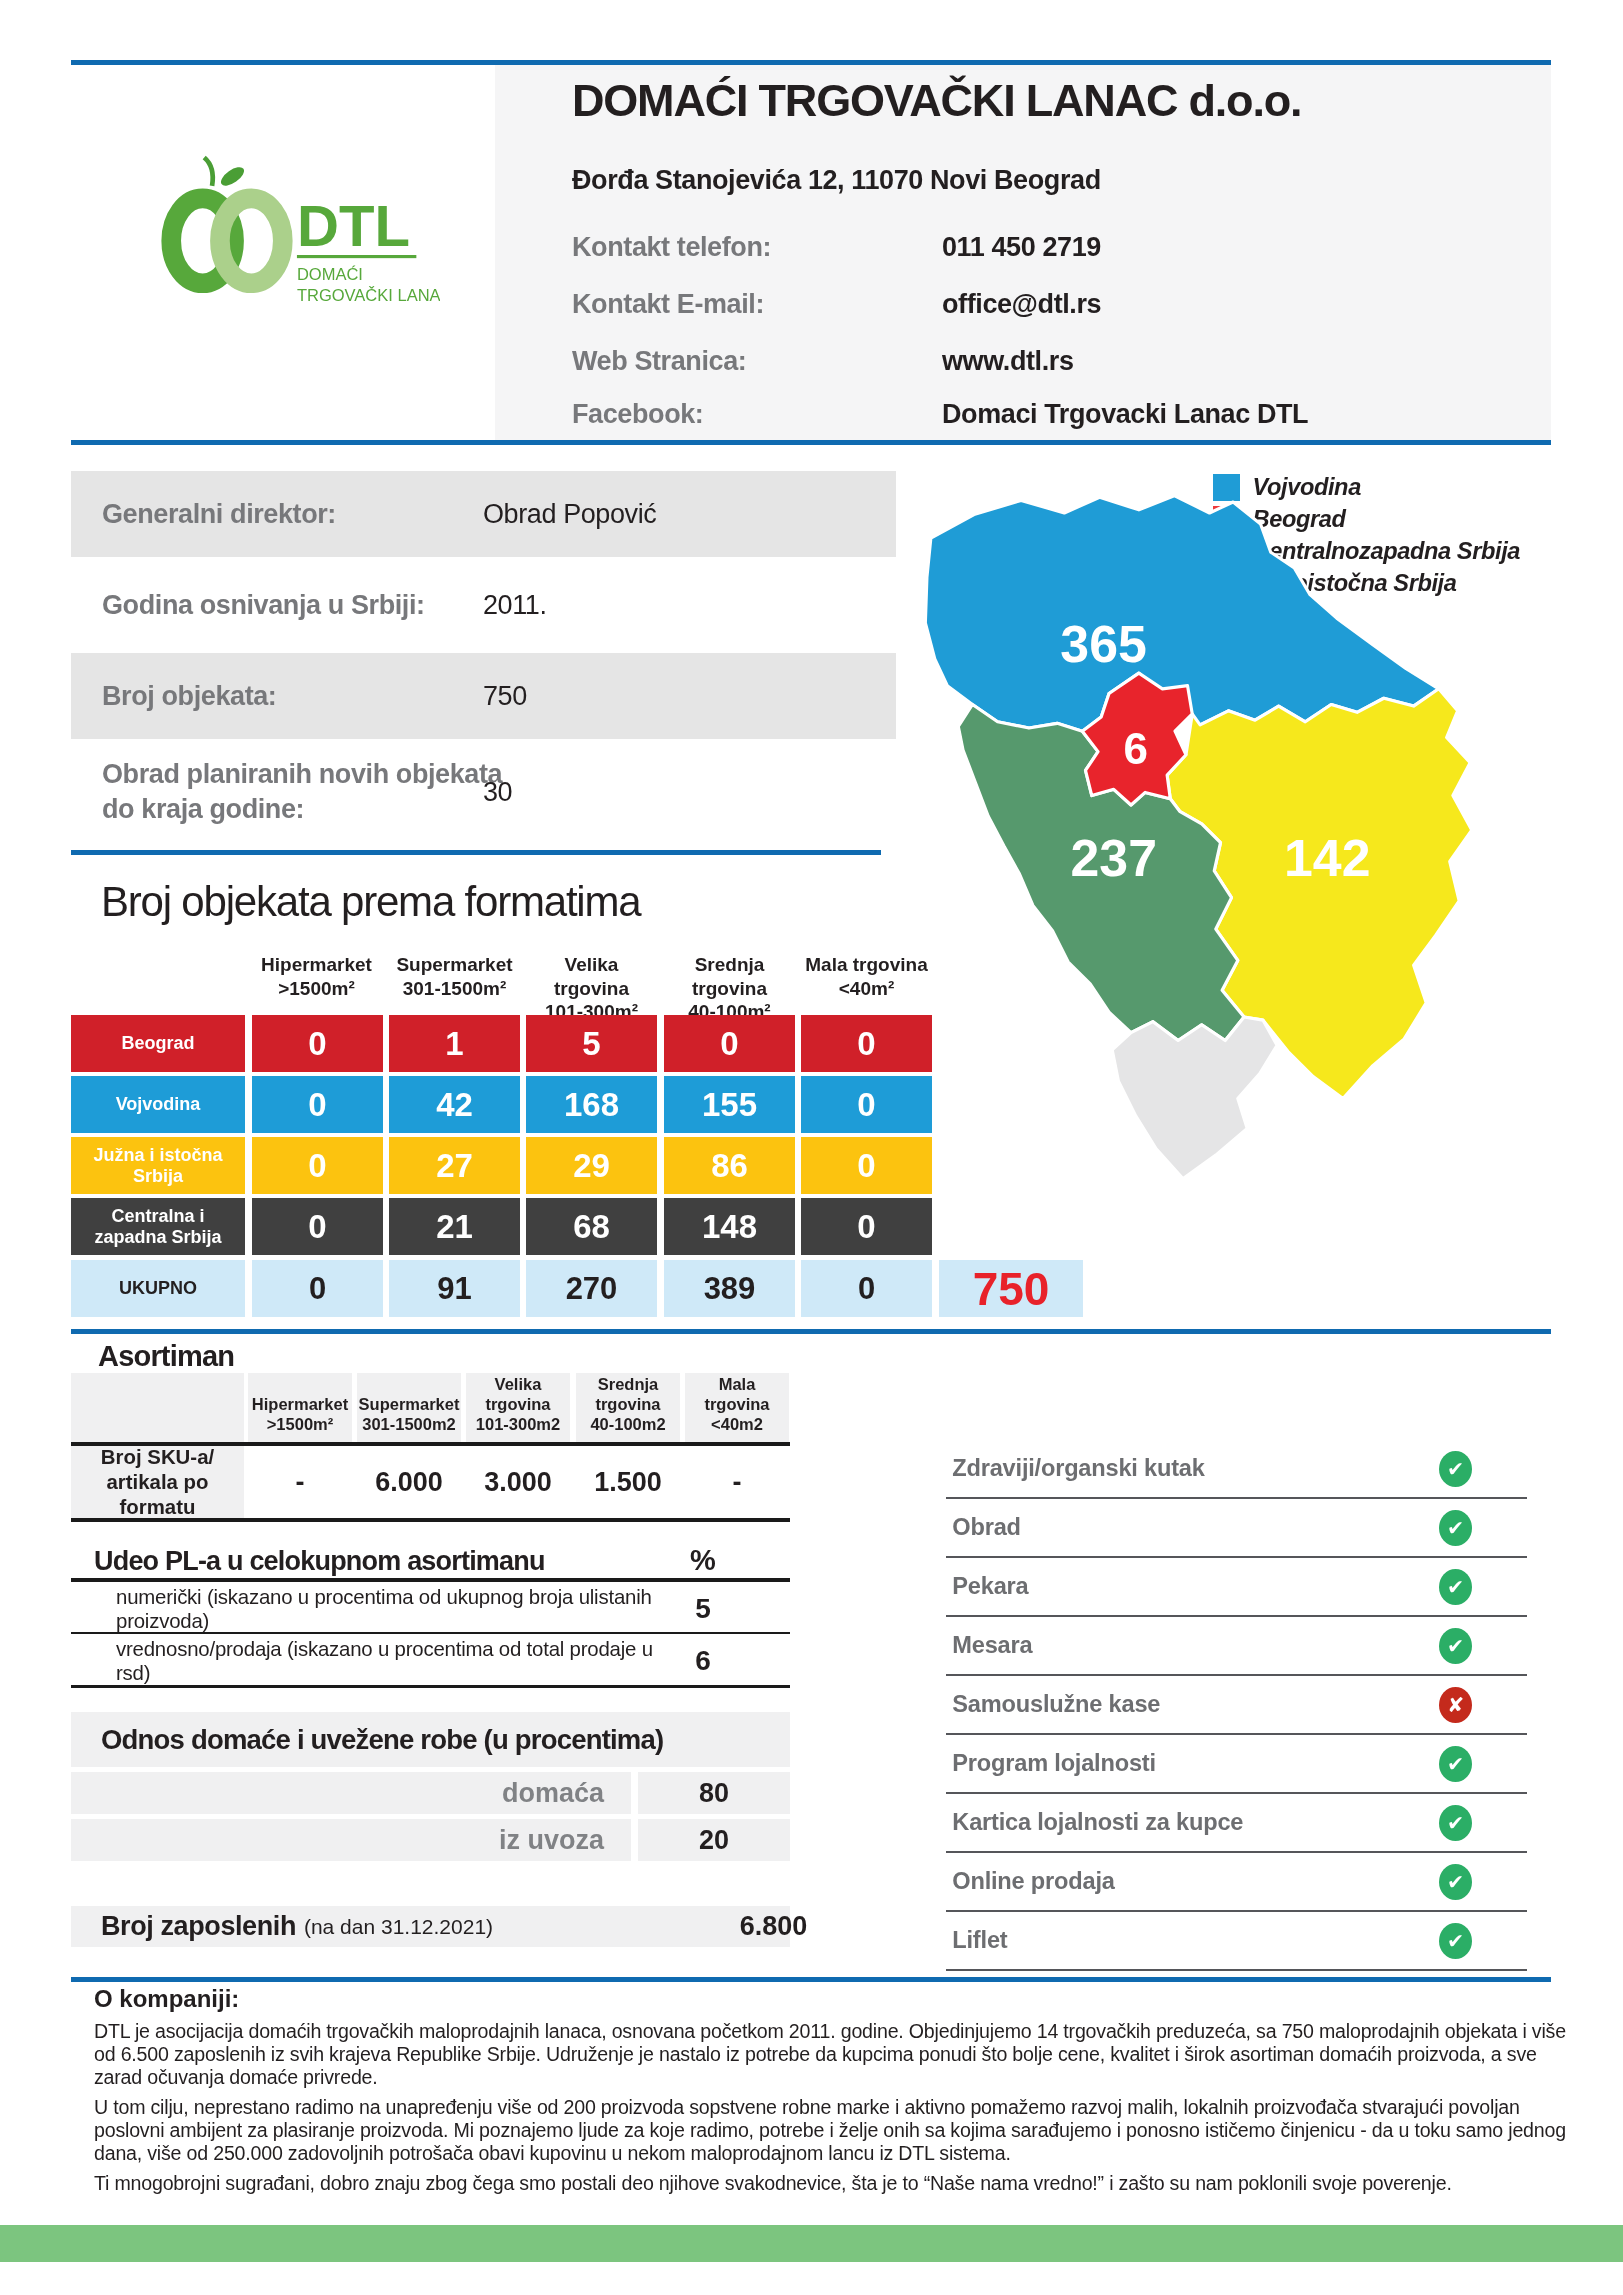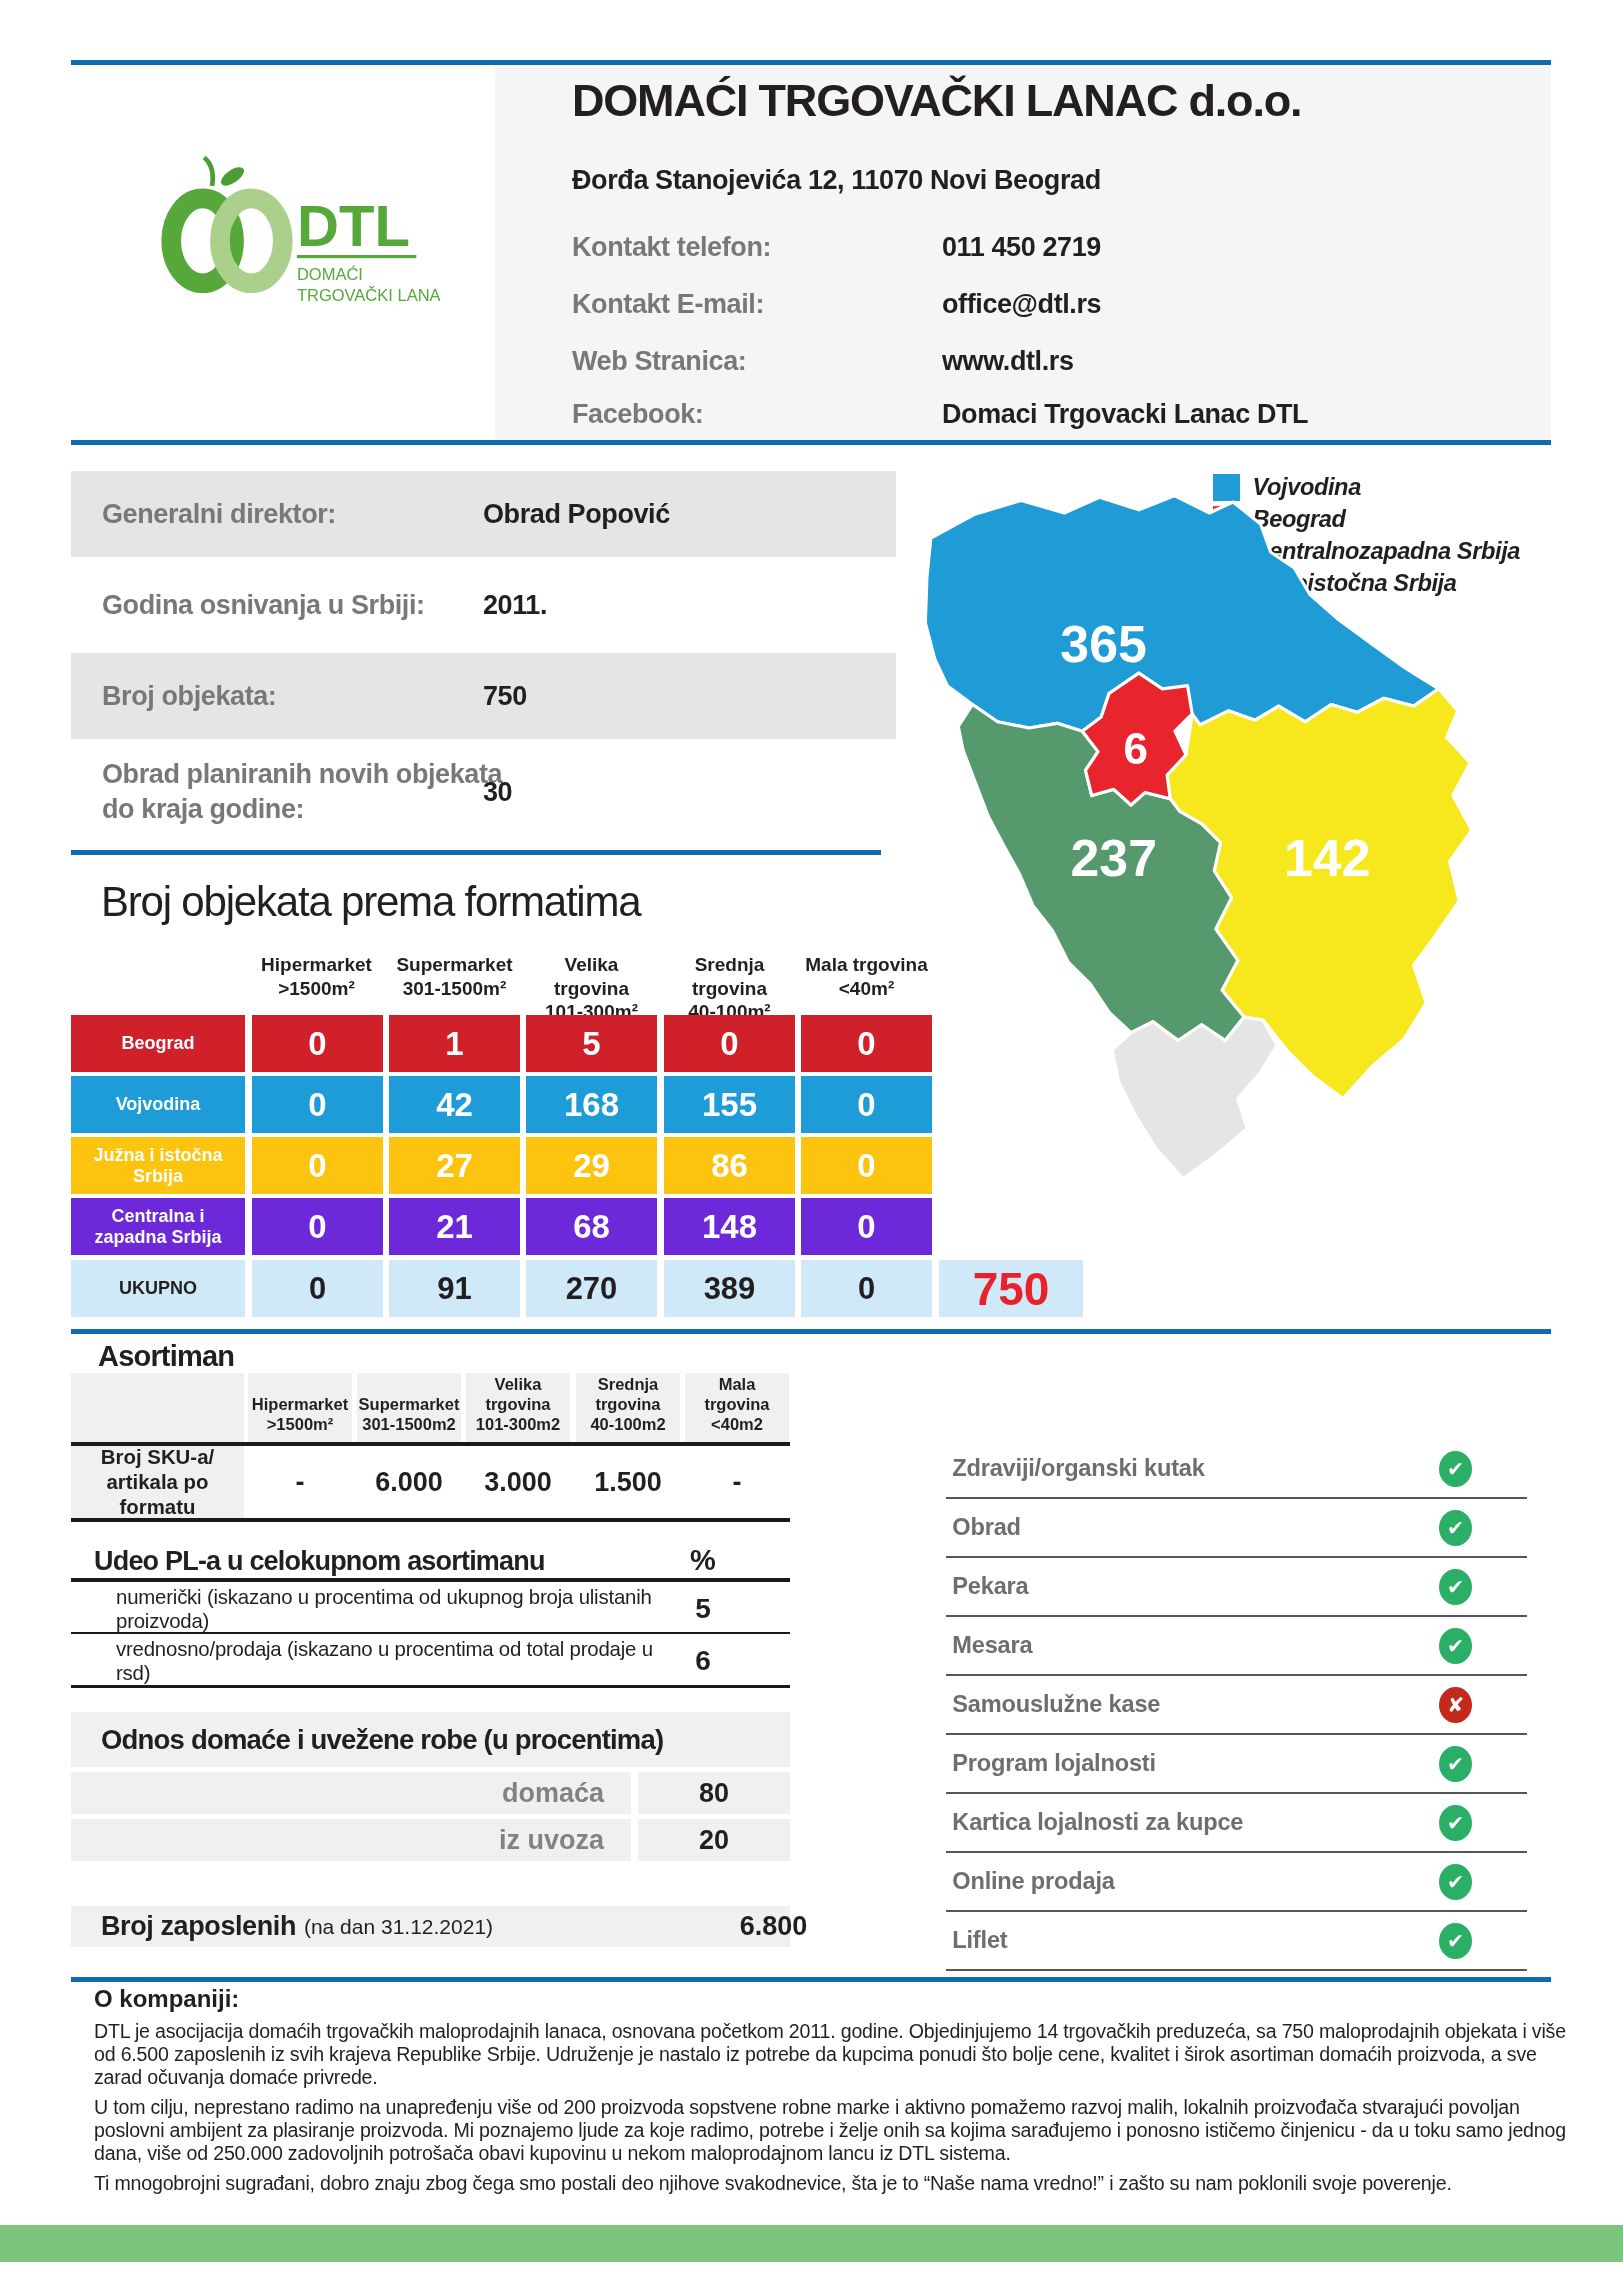--- a/index.html
+++ b/index.html
@@ -16,39 +16,39 @@
   .c-label{left:572px;font-size:27px;font-weight:bold;color:#77787b;letter-spacing:-0.4px;}
   .c-value{left:942px;font-size:27px;font-weight:bold;letter-spacing:-0.4px;}
 
   
   .logo{left:157px;top:145px;width:283px;height:165px;}
 
   
   .info-row{left:71px;width:825px;display:flex;align-items:center;}
   .info-gray{background:#e5e5e5;}
   .i-label{position:absolute;left:31px;font-size:27px;font-weight:bold;color:#77787b;line-height:35px;letter-spacing:-0.4px;}
-  .i-value{position:absolute;left:412px;font-size:27px;font-weight:bold;color:#231f20;letter-spacing:-0.4px;}
+  .i-value{position:absolute;left:412px;font-size:27px;font-weight:normal;color:#231f20;letter-spacing:-0.4px;}
 
   .blueline{background:#0f6ab0;height:4.7px;}
 
   
   .ft-title{left:101px;top:878px;font-size:42px;font-weight:normal;letter-spacing:-1.2px;}
   .ft-head-cell{top:953px;height:55px;display:flex;flex-direction:column;align-items:center;justify-content:flex-start;
                 font-size:19px;font-weight:bold;line-height:23.6px;text-align:center;}
   .ft-row{left:71px;width:1082px;height:57px;}
   .cell{position:absolute;top:0;height:100%;display:flex;flex-direction:column;align-items:center;justify-content:center;}
   .col-l{left:0;width:174px;}
   .col-1{left:181px;width:131px;}
   .col-2{left:318px;width:131px;}
   .col-3{left:455px;width:131px;}
   .col-4{left:593px;width:131px;}
   .col-5{left:730px;width:131px;}
   .col-t{left:868px;width:144px;}
   .bg-bg{background:#d02029;} .bg-vj{background:#1e9cd7;} .bg-ji{background:#fcc30f;}
-  .bg-cz{background:#6d28d9;} .bg-uk{background:#cfe9f8;}
+  .bg-cz{background:#404040;} .bg-uk{background:#cfe9f8;}
   .rl{font-size:18px;font-weight:bold;color:#ffffff;line-height:21px;text-align:center;}
   .rv{font-size:33px;font-weight:bold;color:#ffffff;}
   .rv-dark{color:#231f20;font-size:31px;}
   .rl-dark{color:#231f20;font-size:18px;font-weight:bold;}
   .total-num{font-size:46px;font-weight:bold;color:#e8222a;}
 
   
   .as-title{left:98px;top:1340px;font-size:29px;font-weight:bold;letter-spacing:-0.8px;}
   .as-cell{position:absolute;display:flex;flex-direction:column;align-items:center;justify-content:flex-end;
            background:#f0f0f1;font-size:16.5px;font-weight:bold;line-height:19.6px;text-align:center;padding-bottom:7.9px;box-sizing:border-box;}

